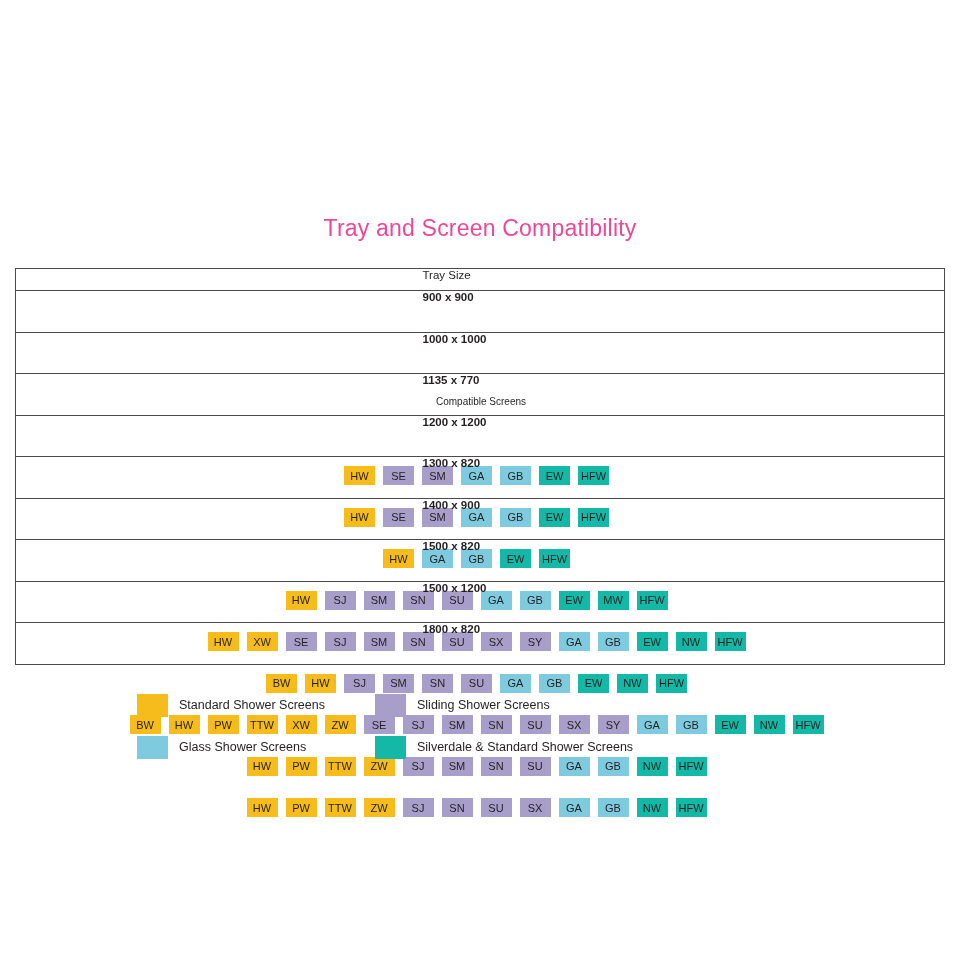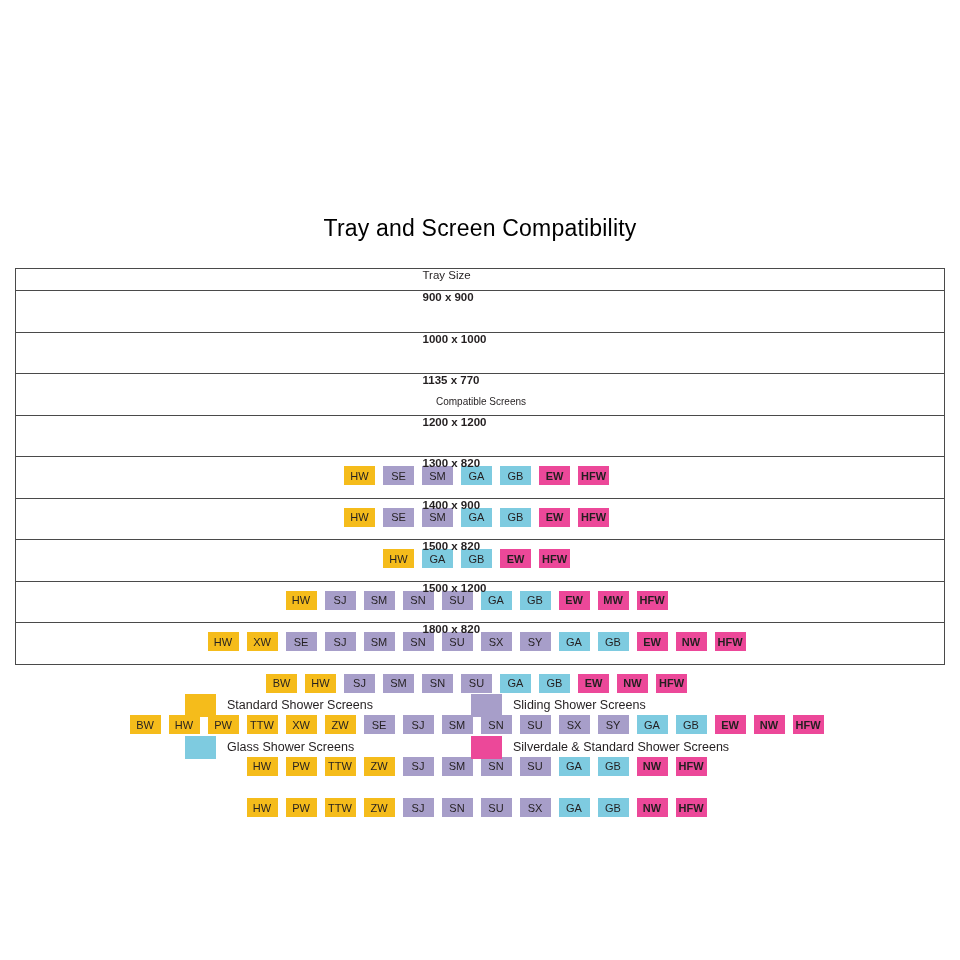--- a/index.html
+++ b/index.html
@@ -23,21 +23,21 @@
     height: 960px;
   }
   #title {
     position: absolute;
     left: 0;
     top: 215px;
     width: 960px;
     text-align: center;
     font-size: 23px;
     letter-spacing: 0.2px;
-    color: #000000;
+    color: #ec4899;
   }
   #table {
     position: absolute;
     left: 15px;
     top: 268px;
     width: 930px;
     border: 1px solid #4a4a4a;
     border-bottom: none;
     box-sizing: border-box;
   }
@@ -87,37 +87,36 @@
     display: flex;
     align-items: center;
     justify-content: center;
     font-size: 11px;
     color: #231f20;
     box-sizing: border-box;
   }
   .c-std  { background: #f5bc1b; }
   .c-slid { background: #a79ec9; }
   .c-glass{ background: #7ecbe0; }
-  .c-silv { background: #ec4899; font-weight: bold; }
+  .c-silv { background: #14b8a6; }
 
   #legend {
     position: absolute;
     left: 137px;
     top: 684px;
     width: 640px;
   }
   .legend-row {
     display: flex;
     align-items: center;
     height: 42px;
   }
   .legend-item {
     display: flex;
     align-items: center;
-    margin-left: 48px;
   }
   .legend-item.first { width: 238px; }
   .legend-swatch {
     width: 31px;
     height: 23px;
     margin-right: 11px;
     flex: 0 0 31px;
   }
   .legend-text {
     font-size: 12.5px;

